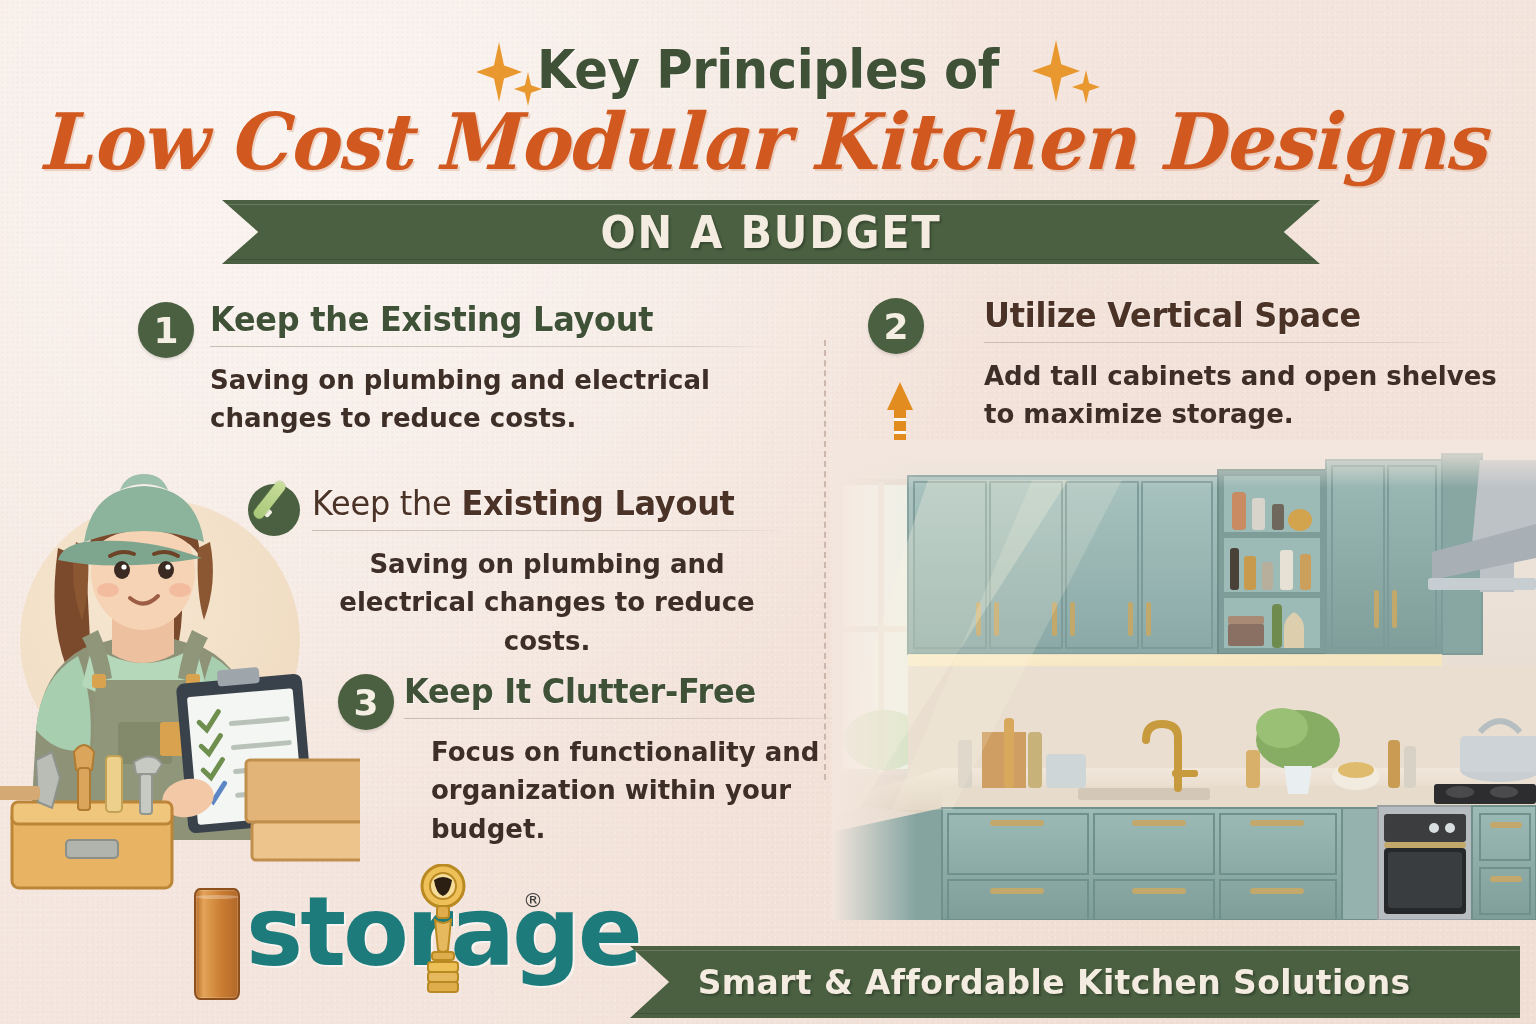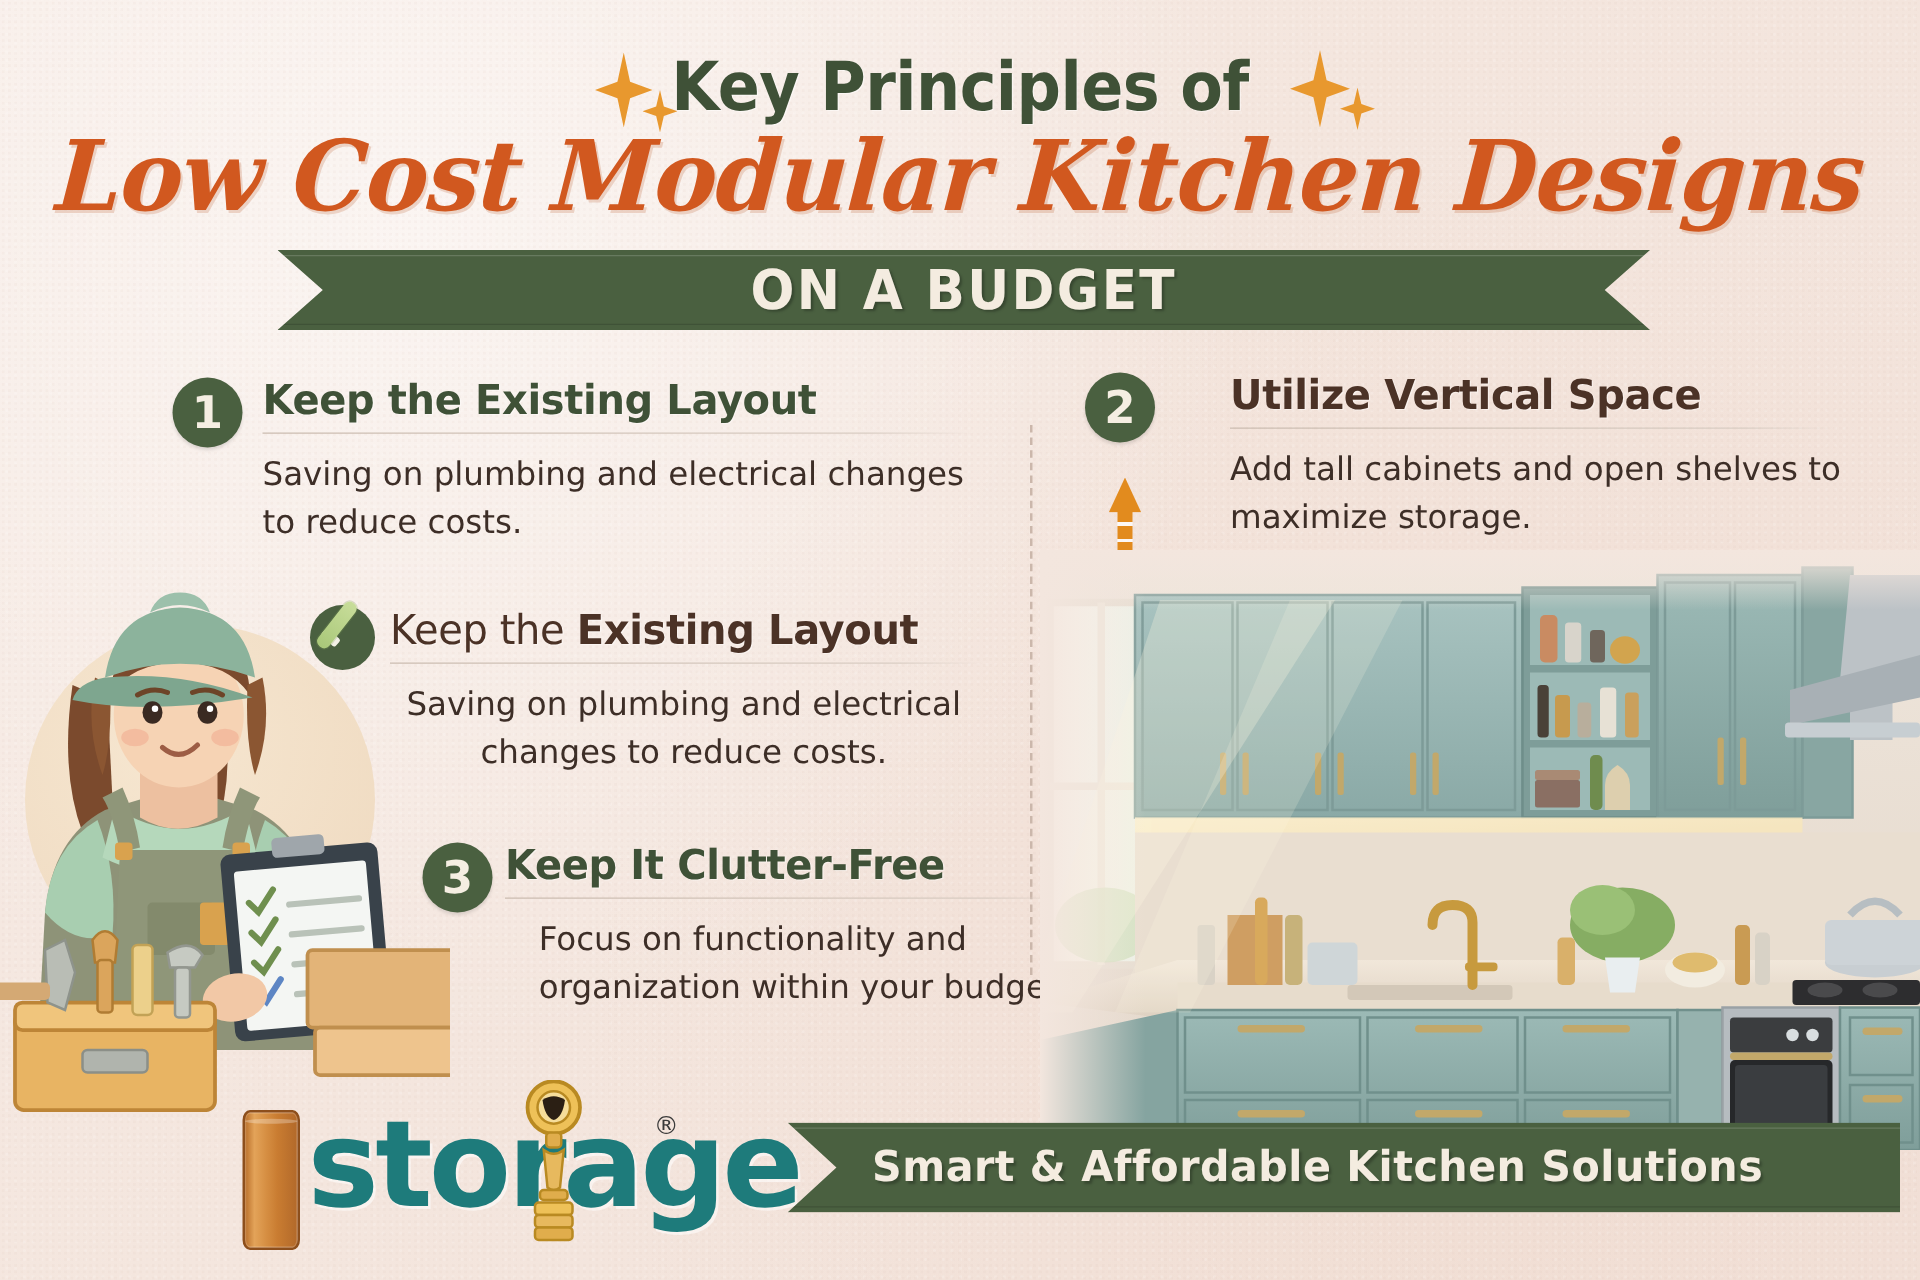--- a/index.html
+++ b/index.html
@@ -95,20 +95,21 @@
     font-family:"DejaVu Sans", sans-serif;font-weight:bold;
     font-size:33px;color:#3f5137;letter-spacing:-.3px;
     text-shadow:1px 1px 0 rgba(255,255,255,.45);
     white-space:nowrap;transform:scaleX(.97);transform-origin:left center;
   }
   .rule{height:1px;background:linear-gradient(90deg,#cbbcb0,#d9cdc3 85%,rgba(217,205,195,0));margin-top:7px;}
   .body{
     font-family:"DejaVu Sans", sans-serif;
     font-size:26px;line-height:1.48;color:#3d2e27;
     margin-top:14px;
+    font-weight:bold;
   }
   .brown .blkttl{color:#4b3226;}
   .brown .body{color:#3d2e27;}
 
   
   .chk{
     position:absolute;width:52px;height:52px;border-radius:50%;
     background:#4a6040;
   }
   .chk .tick{
@@ -161,21 +162,21 @@
     background:linear-gradient(90deg,#b96f2a,#e3a359 18%,#d68f43 40%,#c97c31 62%,#b2692a 100%);
     border:2px solid #8d4f1c;
     box-shadow:inset 0 0 0 1px rgba(255,255,255,.18);
   }
   .pillar:after{content:"";position:absolute;left:0;right:0;top:5px;height:4px;
     background:rgba(255,255,255,.28);border-radius:50%;}
   .finial{position:absolute;left:302px;top:-2px;width:46px;height:130px;}
 
   
   #ribbon-bot{
-    left:630px;top:898px;width:890px;height:72px;background:#4a6040;
+    left:630px;top:946px;width:890px;height:72px;background:#4a6040;
     clip-path:polygon(0% 0%, 100% 0%, 100% 100%, 0% 100%, 4.4% 50%);
   }
   #ribbon-bot .txt{font-size:34px;letter-spacing:.4px;padding-left:56px;justify-content:flex-start;transform:scaleX(.97);}
 </style>
 </head>
 <body>
 
 <div id="stage">
   <div id="grain"></div>
 

